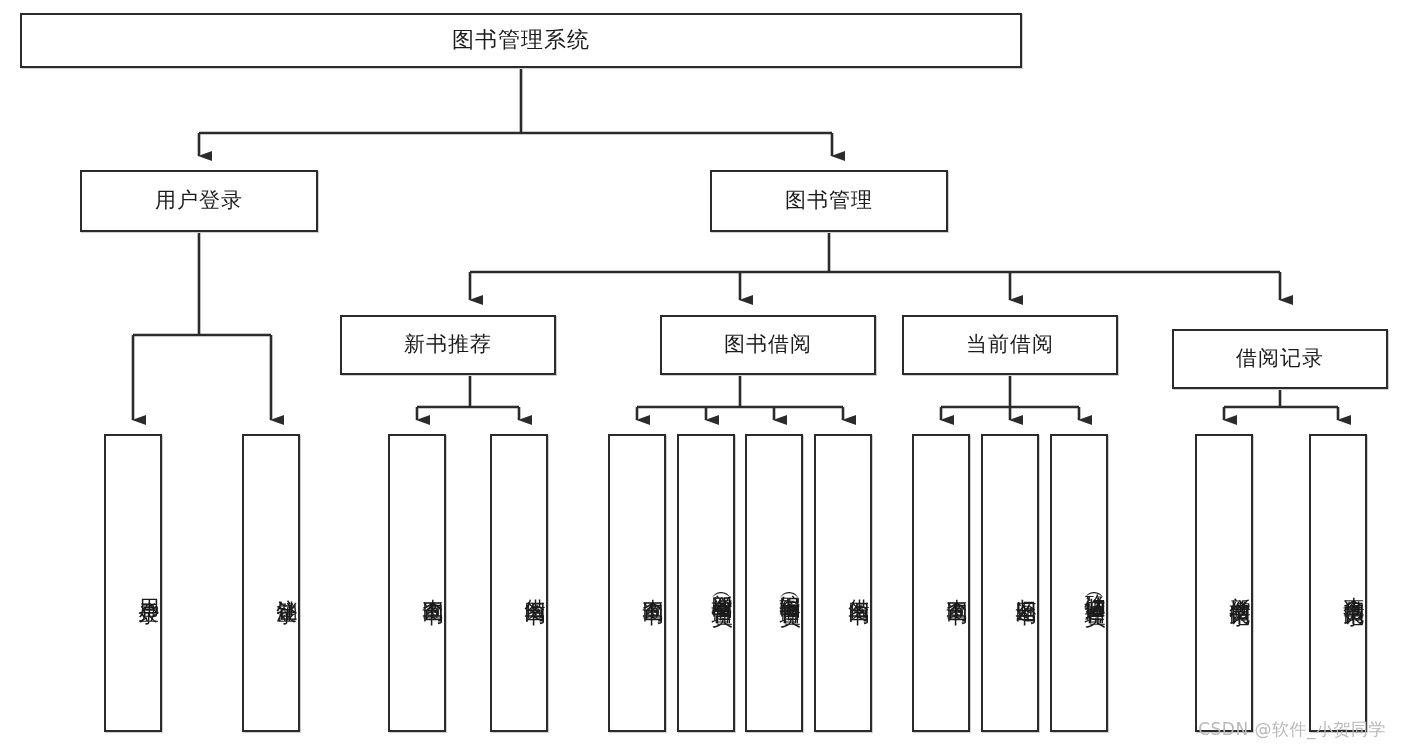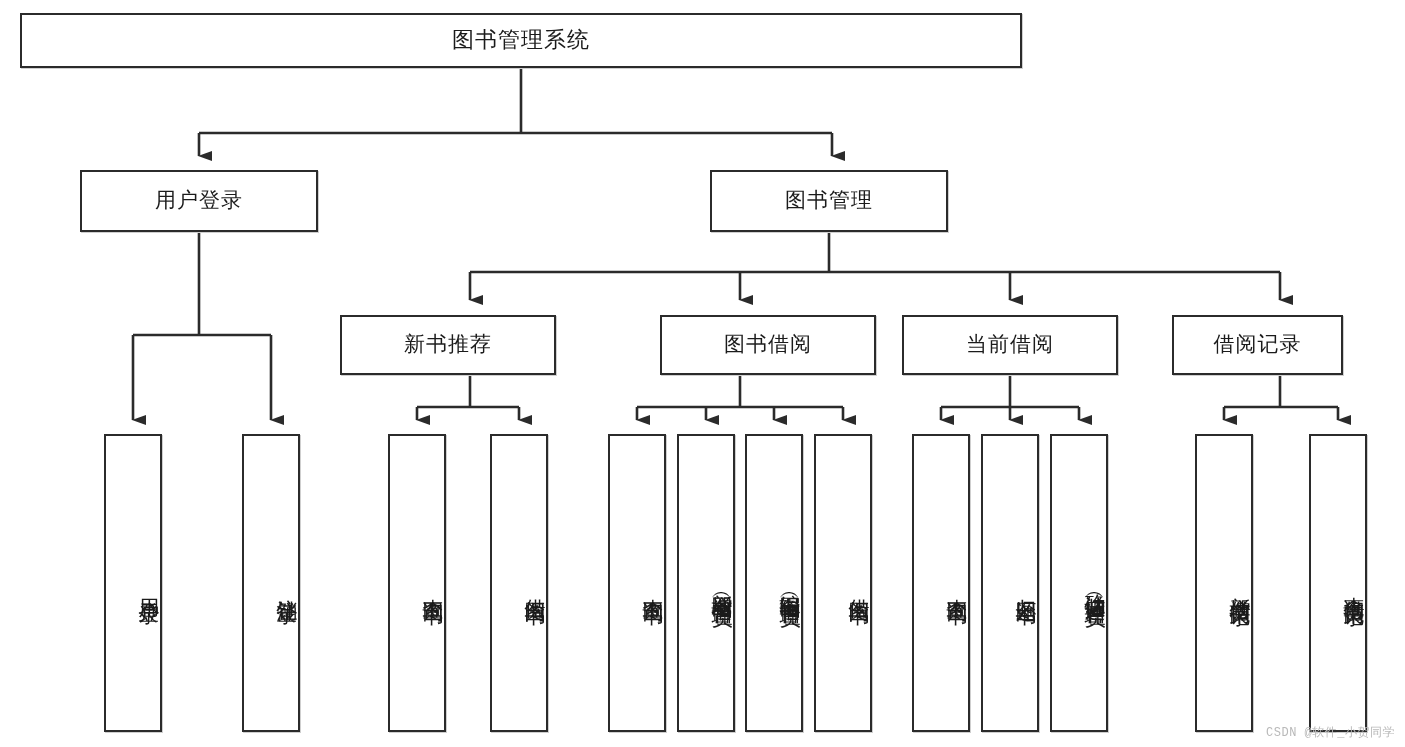--- a/index.html
+++ b/index.html
@@ -55,28 +55,27 @@
     justify-content: center;
     line-height: 1.05;
   }
   .node.v .vtext {
     writing-mode: vertical-rl;
     text-orientation: upright;
     white-space: normal;
   }
   .watermark {
     position: absolute;
-    right: 10px;
+    right: 19px;
     bottom: 6px;
-    font-size: 12px;
+    font-size: 17px;
     color: #b9b9b9;
     letter-spacing: 0.5px;
     white-space: nowrap;
     user-select: none;
-    font-family: Liberation Mono, monospace;
   }
 </style>
 </head>
 <body>
 
 <div id="canvas">
 
   <svg id="wires" viewBox="0 0 1405 747">
     <defs>
       <marker id="arr" markerWidth="12" markerHeight="14" refX="5" refY="13" orient="auto" markerUnits="userSpaceOnUse">
@@ -128,21 +127,21 @@
   </svg>
 
   <div class="node h root" style="left:20px; top:13px; width:1002px; height:55px;">图书管理系统</div>
 
   <div class="node h" style="left:80px; top:170px; width:238px; height:62px;">用户登录</div>
   <div class="node h" style="left:710px; top:170px; width:238px; height:62px;text-align:right;">图书管理</div>
 
   <div class="node h" style="left:340px; top:315px; width:216px; height:60px;">新书推荐</div>
   <div class="node h" style="left:660px; top:315px; width:216px; height:60px;">图书借阅</div>
   <div class="node h" style="left:902px; top:315px; width:216px; height:60px;">当前借阅</div>
-  <div class="node h" style="left:1172px; top:315px; width:171px; height:60px;">借阅记录</div>
+  <div class="node h" style="left:1172px; top:329px; width:216px; height:60px;">借阅记录</div>
 
   <div class="node v" style="left:104px; top:434px; width:58px; height:298px;">
     <span class="vtext">用户登录</span>
   </div>
   <div class="node v" style="left:242px; top:434px; width:58px; height:298px;">
     <span class="vtext">注销登录</span>
   </div>
 
   <div class="node v" style="left:388px; top:434px; width:58px; height:298px;">
     <span class="vtext">查询图书</span>

